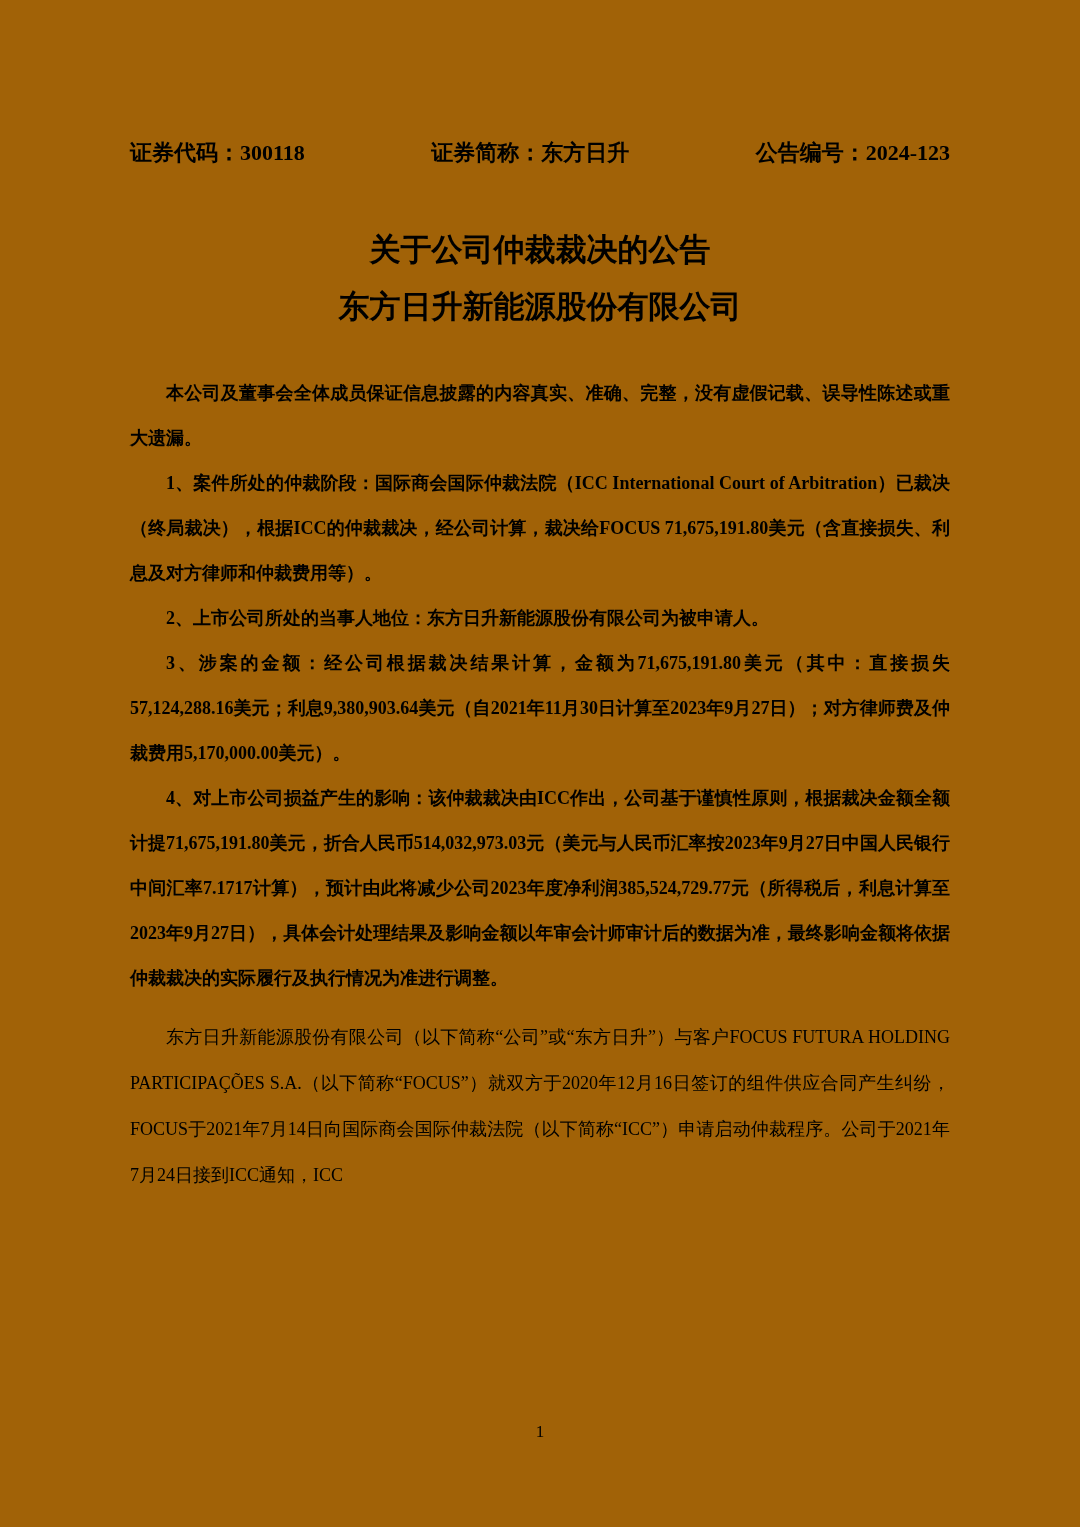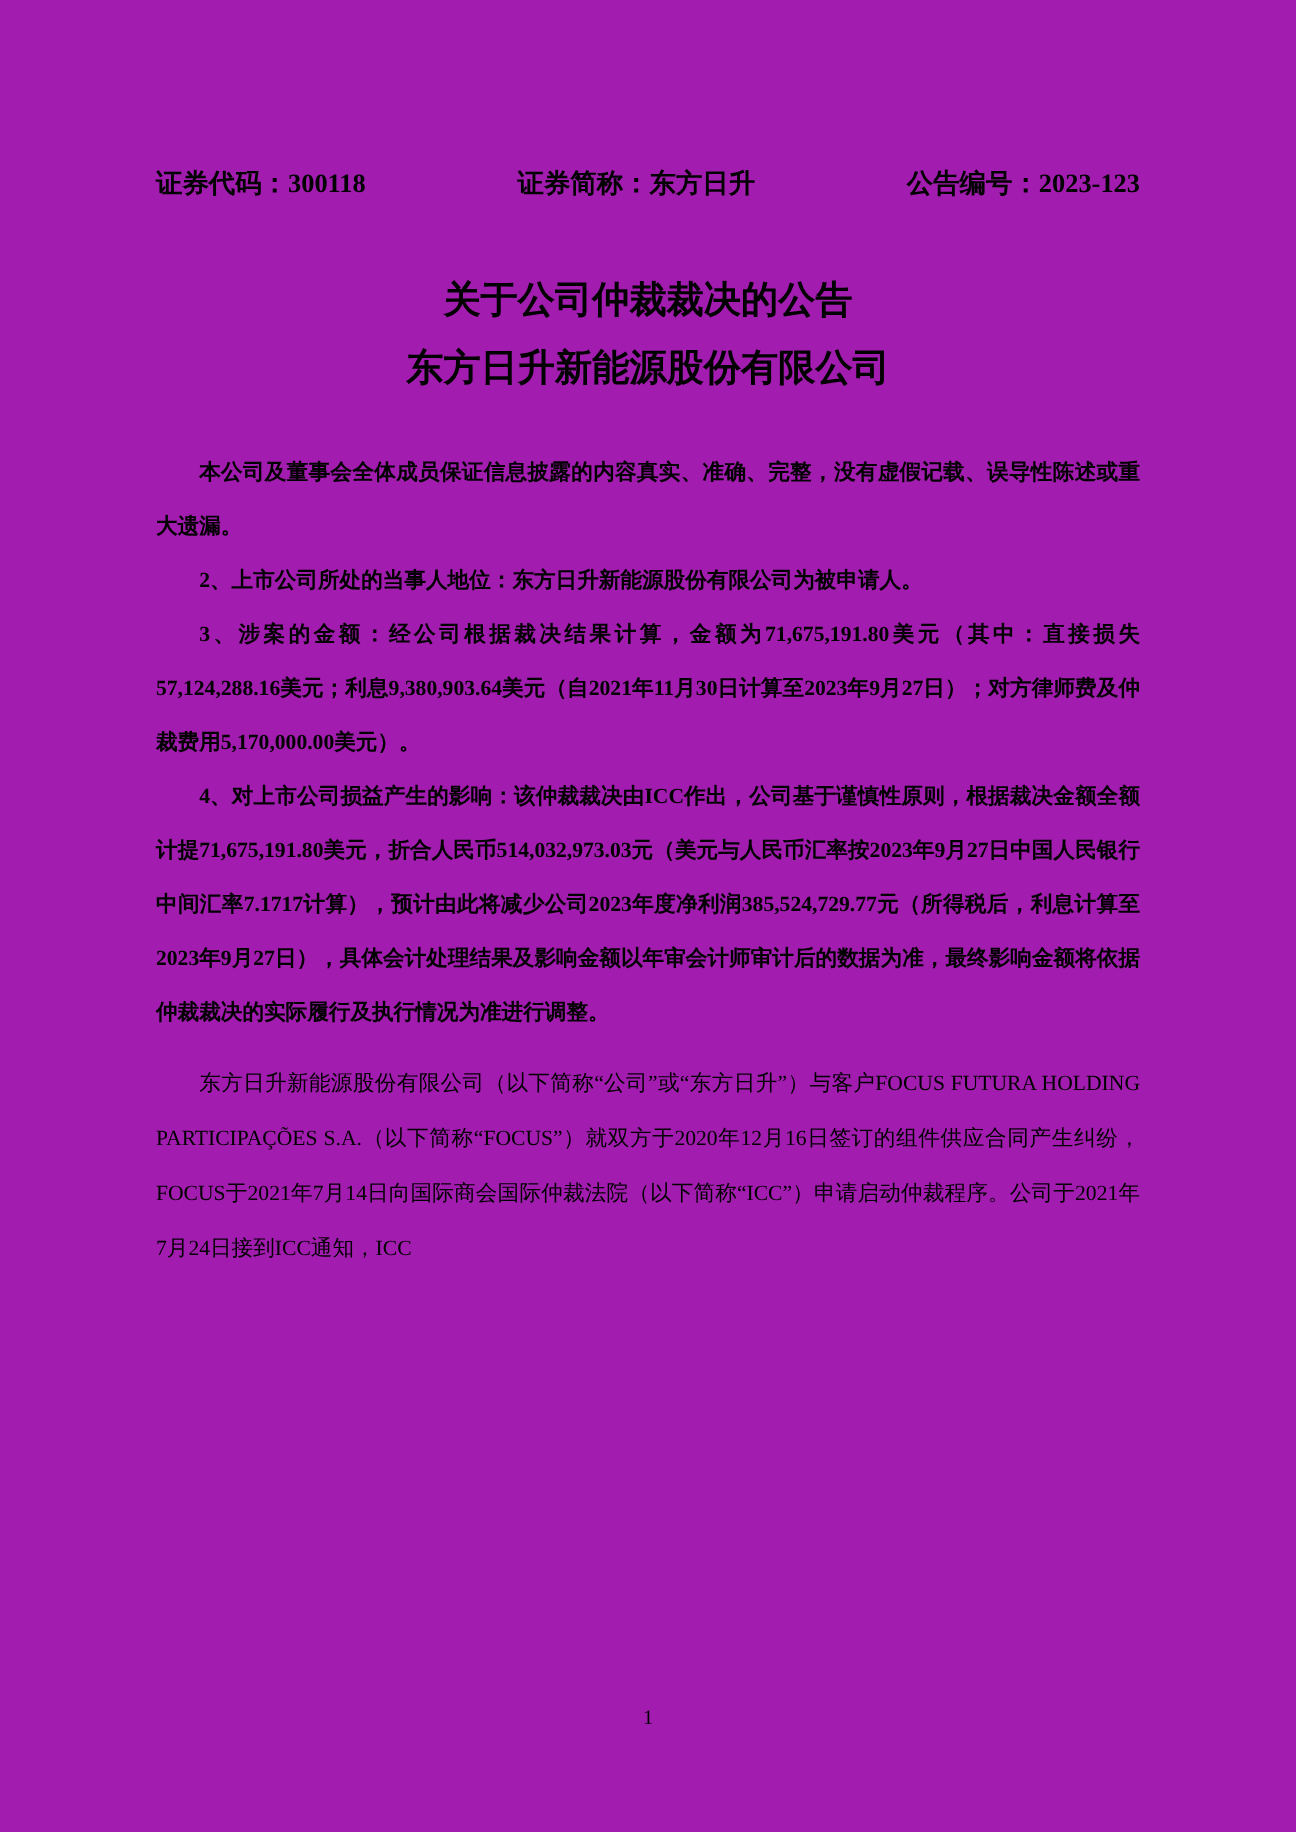--- a/index.html
+++ b/index.html
@@ -4,21 +4,21 @@
 <style>
   html, body {
     margin: 0;
     padding: 0;
     background: #ffffff;
   }
   .page {
     position: relative;
     width: 1080px;
     height: 1527px;
-    background: #a21caf;
+    background: #a16207;
     color: #000000;
     font-family: "Liberation Serif", "DejaVu Serif", serif;
     overflow: hidden;
   }
   .content {
     padding: 0 130px;
   }
   .header-row {
     display: flex;
     justify-content: space-between;
@@ -76,31 +76,32 @@
 </style>
 </head>
 <body>
 
 <div class="page">
   <div class="content">
 
     <div class="header-row">
       <span>证券代码：300118</span>
       <span>证券简称：东方日升</span>
-      <span>公告编号：2023-123</span>
+      <span>公告编号：2024-123</span>
     </div>
 
     <h1 class="title">
       <span class="title-line">关于公司仲裁裁决的公告</span>
       <span class="title-line">东方日升新能源股份有限公司</span>
     </h1>
 
     <p class="disclaimer bold-para">本公司及董事会全体成员保证信息披露的内容真实、准确、完整，没有虚假记载、误导性陈述或重大遗漏。</p>
 
 
+    <p class="bold-para">1、案件所处的仲裁阶段：国际商会国际仲裁法院（ICC International Court of Arbitration）已裁决（终局裁决），根据ICC的仲裁裁决，经公司计算，裁决给FOCUS 71,675,191.80美元（含直接损失、利息及对方律师和仲裁费用等）。</p>
     <p class="bold-para">2、上市公司所处的当事人地位：东方日升新能源股份有限公司为被申请人。</p>
     <p class="bold-para">3、涉案的金额：经公司根据裁决结果计算，金额为71,675,191.80美元（其中：直接损失57,124,288.16美元；利息9,380,903.64美元（自2021年11月30日计算至2023年9月27日）；对方律师费及仲裁费用5,170,000.00美元）。</p>
     <p class="bold-para">4、对上市公司损益产生的影响：该仲裁裁决由ICC作出，公司基于谨慎性原则，根据裁决金额全额计提71,675,191.80美元，折合人民币514,032,973.03元（美元与人民币汇率按2023年9月27日中国人民银行中间汇率7.1717计算），预计由此将减少公司2023年度净利润385,524,729.77元（所得税后，利息计算至2023年9月27日），具体会计处理结果及影响金额以年审会计师审计后的数据为准，最终影响金额将依据仲裁裁决的实际履行及执行情况为准进行调整。</p>
 
 
     <p class="body-para">东方日升新能源股份有限公司（以下简称“公司”或“东方日升”）与客户FOCUS FUTURA HOLDING PARTICIPAÇÕES S.A.（以下简称“FOCUS”）就双方于2020年12月16日签订的组件供应合同产生纠纷，FOCUS于2021年7月14日向国际商会国际仲裁法院（以下简称“ICC”）申请启动仲裁程序。公司于2021年7月24日接到ICC通知，ICC</p>
 
   </div>
 
   <div class="page-number">1</div>

